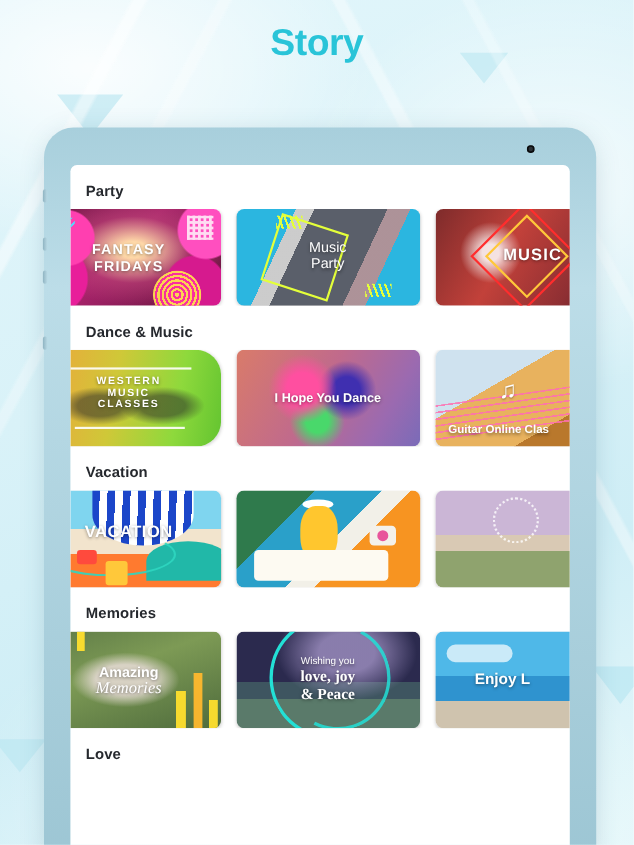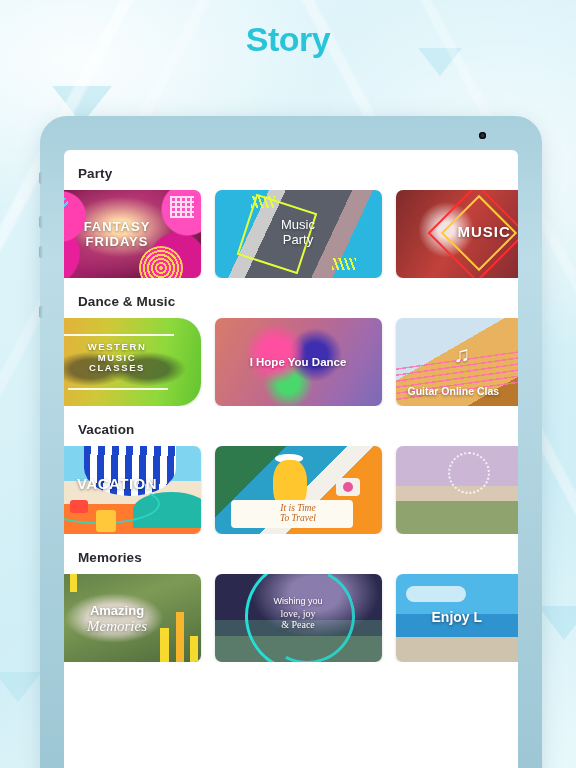--- a/index.html
+++ b/index.html
@@ -303,21 +303,21 @@
     transform:rotate(-30deg);
   }
   .c-wishing .arc2 {
     left:44px; top:-6px; width:96px; height:96px;
     border-color:transparent #23e0d6 #23e0d6 transparent;
     transform:rotate(-18deg); opacity:.85;
   }
   .c-wishing .lbl { top:22px; font-size:9px; }
   .c-wishing .lbl2 {
     position:absolute; left:0; right:0; top:34px; text-align:center;
-    color:#fff; font-size:10px; font-weight:normal; line-height:1.12;
+    color:#fff; font-size:14px; font-weight:bold; line-height:1.12;
     font-family:"Liberation Serif", serif;
     text-shadow:0 1px 3px rgba(0,0,0,.5);
   }
 
   .c-enjoy {
     background:
       linear-gradient(180deg,#4fb8e8 0 46%, #2f93cf 46% 72%, #cfc3ae 72% 100%);
   }
   .c-enjoy .cloud {
     position:absolute; left:10px; top:12px; width:60px; height:16px;
@@ -410,24 +410,20 @@
           <div class="squiggle"></div>
           <div class="cam"></div>
           <div class="suitcase"></div>
           <div class="lbl">VACATION</div>
         </div>
         <div class="card c-travel">
           <div class="hat"></div>
           <div class="dress"></div>
           <div class="camicon"></div>
           <div class="banner"></div>
-          <div class="lbl">
-            <span>It is Time</span><br>
-            <span>To Travel</span>
-          </div>
         </div>
         <div class="card c-mountain">
           <div class="sun"></div>
           <div class="lbl"></div>
         </div>
       </div>
     </div>
 
     <div class="section">
       <div class="section-title">Memories</div>
@@ -447,15 +443,18 @@
           </div>
         </div>
         <div class="card c-enjoy">
           <div class="cloud"></div>
 
           <div class="lbl">Enjoy L</div>
         </div>
       </div>
     </div>
 
+    <div class="section">
+      <div class="section-title">Love</div>
+    </div>
 
   </div>
 </div>
 
 </body></html>

